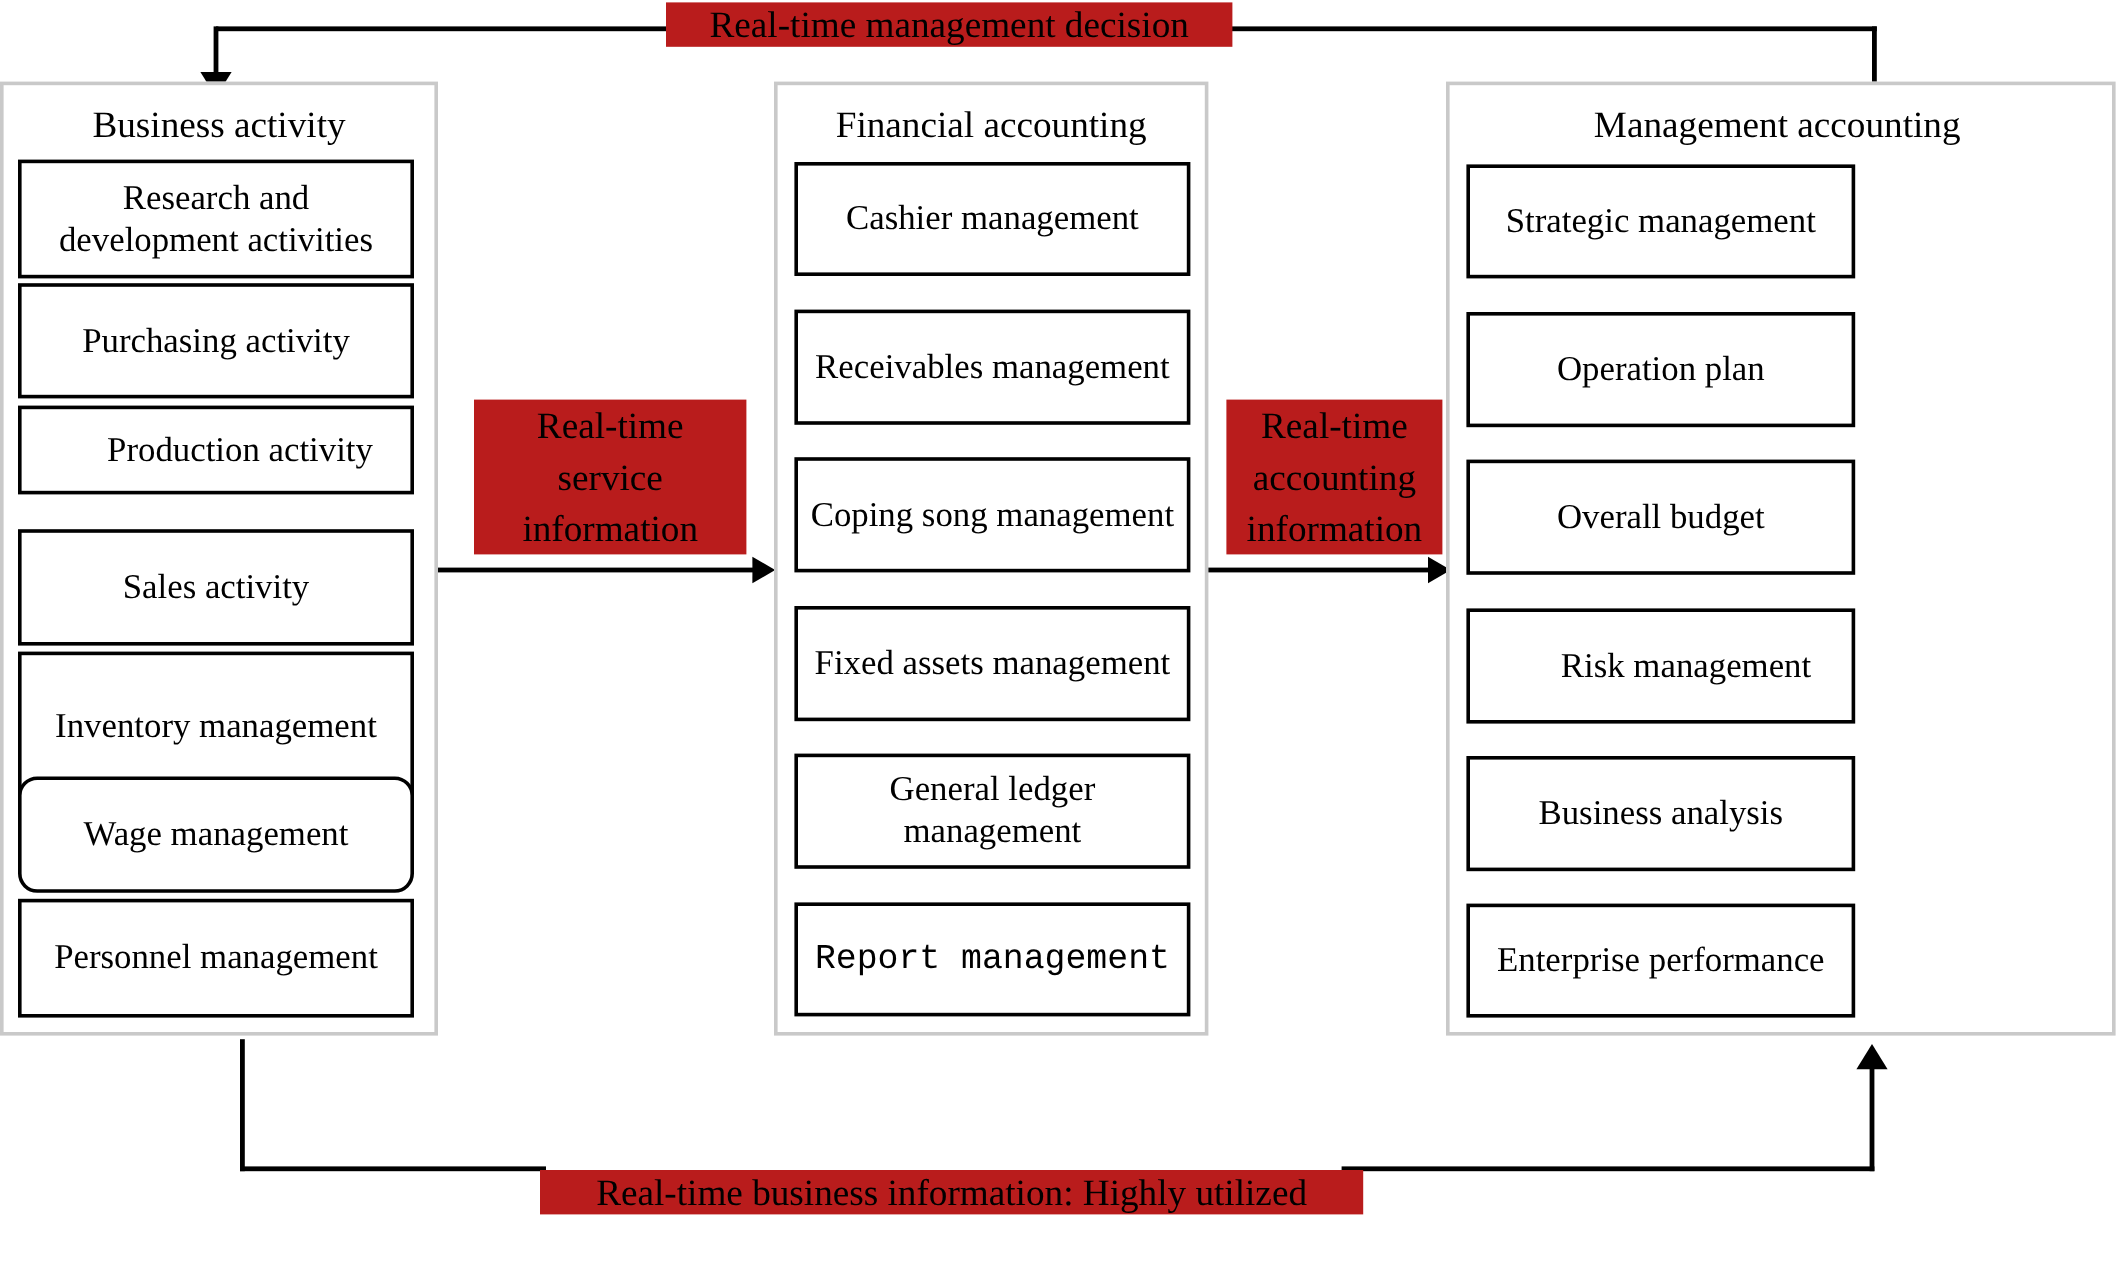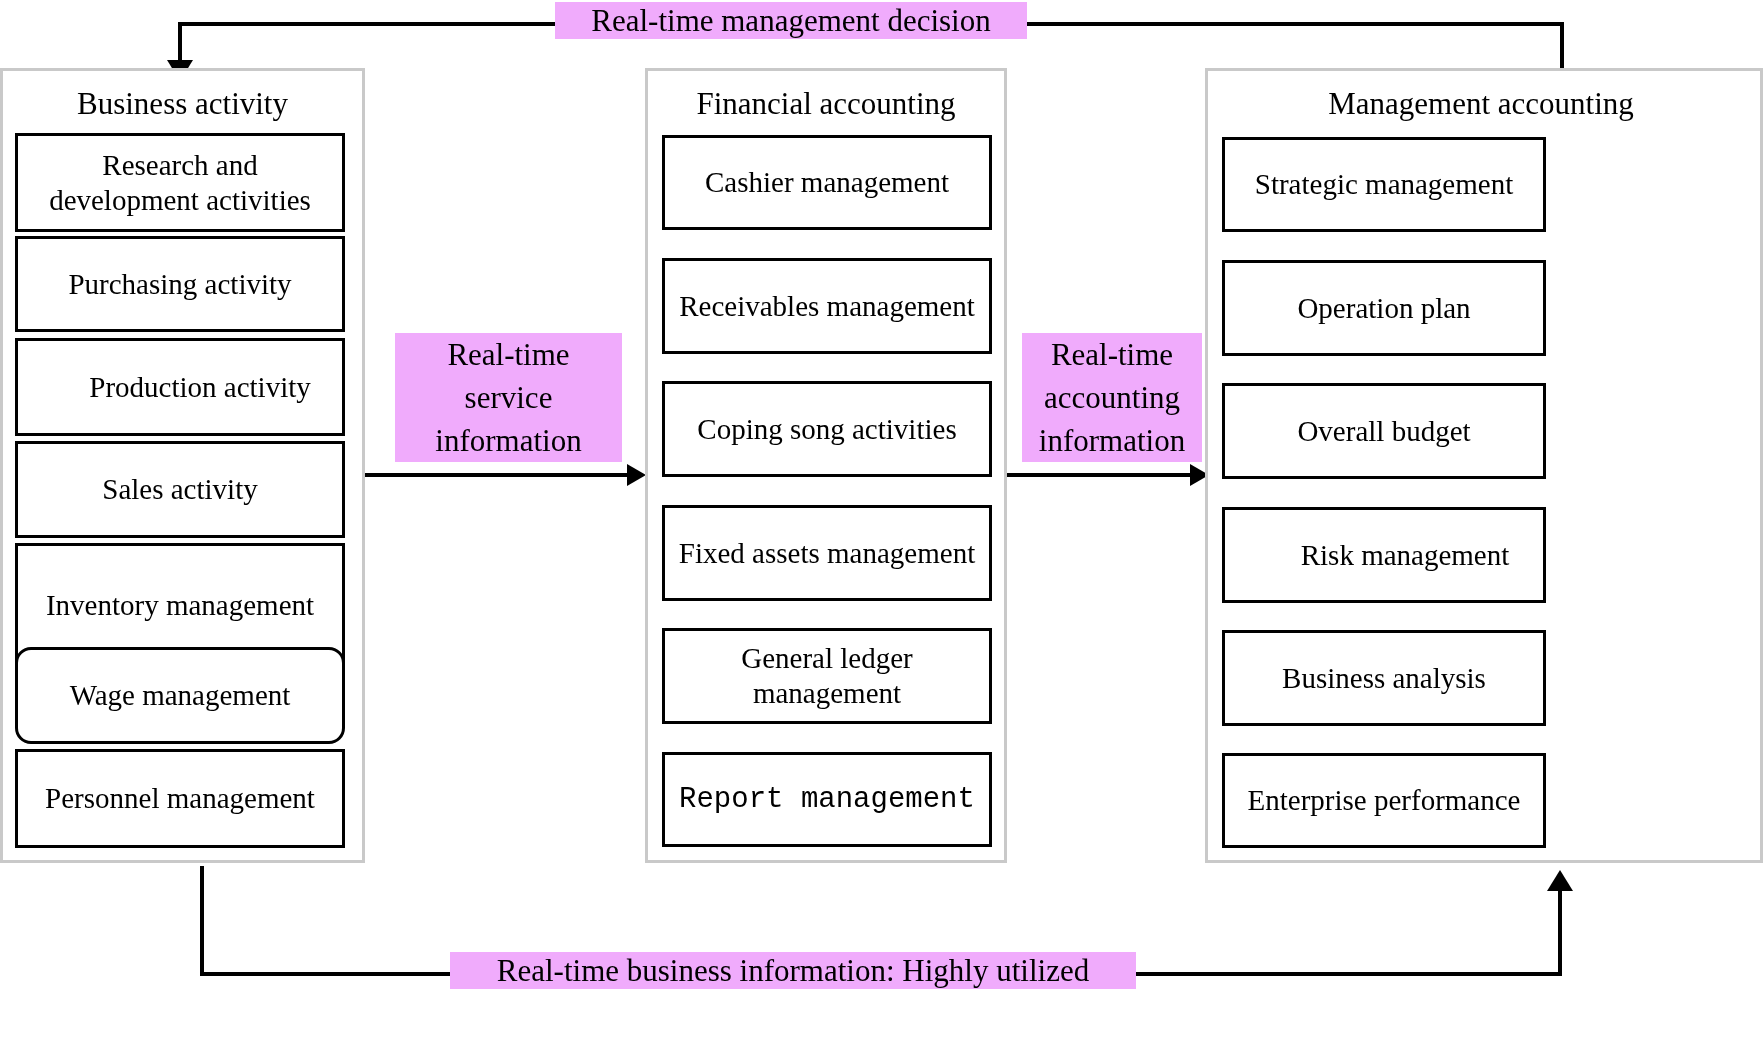--- a/index.html
+++ b/index.html
@@ -64,21 +64,21 @@
     position:absolute;
     width:0;height:0;
     border-left:13px solid transparent;
     border-right:13px solid transparent;
     border-bottom:21px solid #000;
   }
 
   
   .edge-label{
     position:absolute;
-    background:#f0abfc;
+    background:#b91c1c;
     text-align:center;
     font-size:31px;
     line-height:37px;
     white-space:nowrap;
     padding:0 6px;
   }
   .edge-label.multi{white-space:normal;line-height:43px;font-size:31px;}
 </style>
 </head>
 <body>
@@ -98,21 +98,21 @@
   <div class="column" style="left:0px;top:68px;width:365px;height:795px;">
   </div>
   <div class="col-title" style="left:0px;top:86px;width:365px;">Business activity</div>
 
   <div class="item" style="left:15px;top:133px;width:330px;height:99px;">
     <span>Research and development activities</span>
   </div>
   <div class="item" style="left:15px;top:236px;width:330px;height:96px;">
     <span>Purchasing activity</span>
   </div>
-  <div class="item" style="left:15px;top:338px;width:330px;height:98px;padding-left:46px;">
+  <div class="item" style="left:15px;top:338px;width:330px;height:74px;padding-left:46px;">
     <span>Production activity</span>
   </div>
   <div class="item" style="left:15px;top:441px;width:330px;height:97px;">
     <span>Sales activity</span>
   </div>
   <div class="item" style="left:15px;top:543px;width:330px;height:125px;">
     <span>Inventory management</span>
   </div>
   <div class="item" style="left:15px;top:647px;width:330px;height:97px;border-radius:16px;">
     <span>Wage management</span>
@@ -129,21 +129,21 @@
   </div>
   <div class="col-title" style="left:645px;top:86px;width:362px;">Financial accounting</div>
 
   <div class="item" style="left:662px;top:258px;width:330px;height:96px;">
     <span>Receivables management</span>
   </div>
   <div class="item" style="left:662px;top:135px;width:330px;height:95px;">
     <span>Cashier management</span>
   </div>
   <div class="item" style="left:662px;top:381px;width:330px;height:96px;">
-    <span>Coping song activities</span>
+    <span>Coping song management</span>
   </div>
   <div class="item" style="left:662px;top:505px;width:330px;height:96px;">
     <span>Fixed assets management</span>
   </div>
   <div class="item" style="left:662px;top:628px;width:330px;height:96px;">
     <span>General ledger management</span>
   </div>
   <div class="item" style="left:662px;top:752px;width:330px;height:95px;font-family:Liberation Mono, monospace;">
     <span>Report management</span>
   </div>
@@ -176,15 +176,15 @@
   </div>
 
   <div class="vline" style="left:200px;top:866px;height:110px;"></div>
 
   <div class="hline" style="left:200px;top:972px;width:255px;"></div>
   <div class="hline" style="left:1118px;top:972px;width:444px;"></div>
 
   <div class="vline" style="left:1558px;top:890px;height:86px;"></div>
   <div class="arrow-up" style="left:1547px;top:870px;"></div>
 
-  <div class="edge-label" style="left:450px;top:952px;width:674px;">Real-time business information: Highly utilized</div>
+  <div class="edge-label" style="left:450px;top:975px;width:674px;">Real-time business information: Highly utilized</div>
 
 </div>
 
 </body></html>

